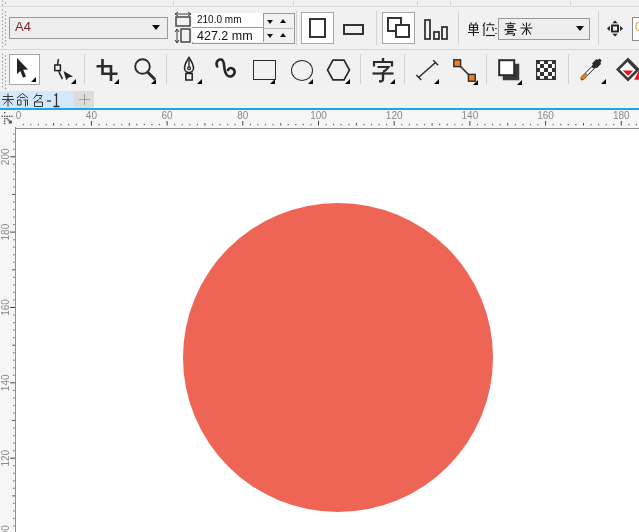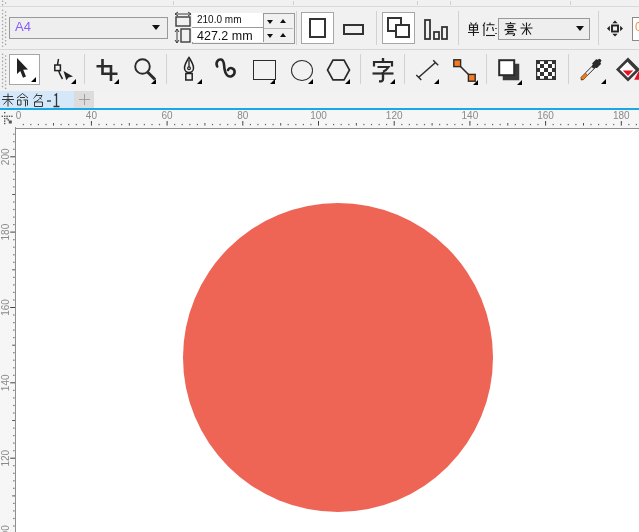--- a/index.html
+++ b/index.html
@@ -45,21 +45,21 @@
     <circle cx="1.6" cy="26.400000000000002" r="0.8" fill="#a0a0a0"></circle>
     <circle cx="4.6" cy="28.200000000000003" r="0.8" fill="#a0a0a0"></circle>
     <circle cx="1.6" cy="30.000000000000004" r="0.8" fill="#a0a0a0"></circle>
     <circle cx="4.6" cy="31.800000000000004" r="0.8" fill="#a0a0a0"></circle>
     <circle cx="1.6" cy="33.6" r="0.8" fill="#a0a0a0"></circle>
     <circle cx="4.6" cy="35.4" r="0.8" fill="#a0a0a0"></circle>
     <circle cx="1.6" cy="37.2" r="0.8" fill="#a0a0a0"></circle>
   </svg>
 
 <div class="abs" style="left:9px;top:17px;width:157px;height:20px;background:#eeeeee;border:1px solid #999;"></div>
-<div class="abs" style="left:15px;top:19px;font-size:13px;color:#8b5cf6;">A4</div>
+<div class="abs" style="left:15px;top:19px;font-size:13px;color:#7f1d1d;">A4</div>
 <div class="abs" style="left:152px;top:25px;width:0;height:0;border-left:4.5px solid rgba(0,0,0,0);border-right:4.5px solid rgba(0,0,0,0);border-top:5px solid #111;"></div>
 
 <svg style="left:174px;top:12px;" width="18" height="32" viewBox="0 0 18 32">
   <path d="M1 2 L17 2" stroke="#3c3c3c" stroke-width="1"></path>
   <path d="M1 2 l3 -2 M1 2 l3 2 M17 2 l-3 -2 M17 2 l-3 2" stroke="#3c3c3c" stroke-width="1" fill="none"></path>
   <rect x="2" y="5" width="14" height="9" fill="none" stroke="#3c3c3c" stroke-width="1.4"></rect>
 </svg>
 <svg style="left:175px;top:28px;" width="18" height="16" viewBox="0 0 18 16">
   <path d="M2 1 L2 15 M2 1 l-2 3 M2 1 l2 3 M2 15 l-2 -3 M2 15 l2 -3" stroke="#3c3c3c" stroke-width="1" fill="none"></path>
   <rect x="6" y="1" width="9" height="13" fill="none" stroke="#3c3c3c" stroke-width="1.4"></rect>

